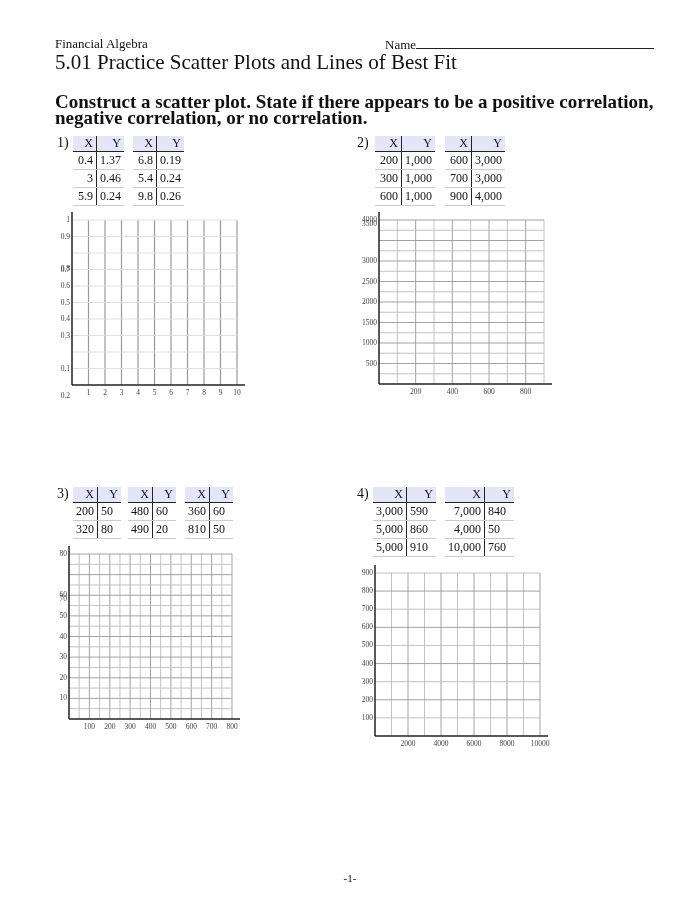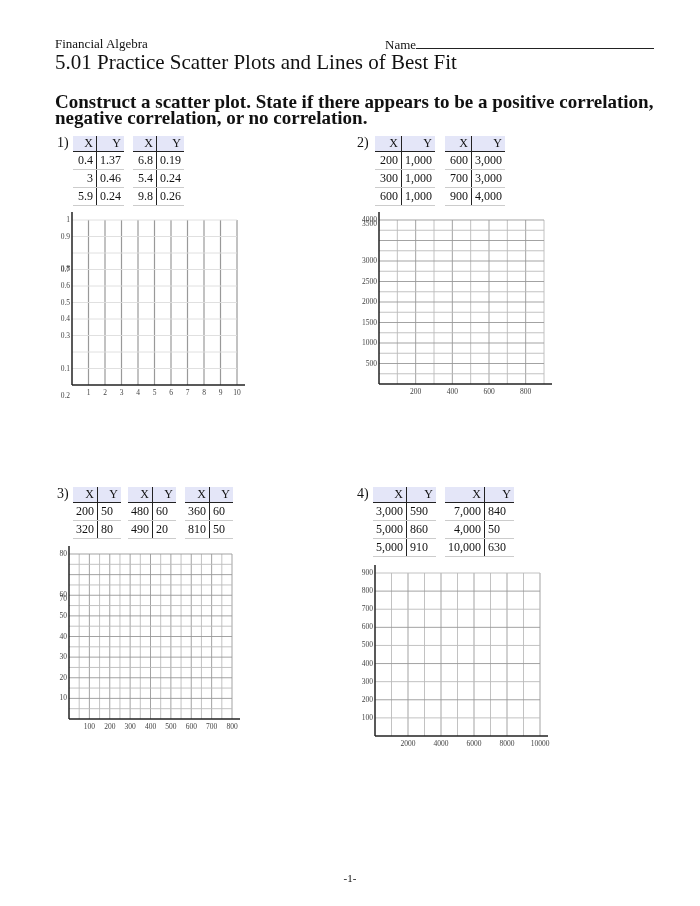--- a/index.html
+++ b/index.html
@@ -191,21 +191,21 @@
         <tr>
           <td class="x">7,000</td>
           <td class="y">840</td>
         </tr>
         <tr>
           <td class="x">4,000</td>
           <td class="y">50</td>
         </tr>
         <tr>
           <td class="x">10,000</td>
-          <td class="y">630</td>
+          <td class="y">760</td>
         </tr>
       </tbody>
     </table>
   </div>
 <div id="graphs">
     <svg width="177" height="177" style="position: absolute; left: 70px; top: 212px;">
       <line x1="18.5" y1="173" x2="18.5" y2="8" stroke="#999" stroke-width="1.2"></line>
       <line x1="35" y1="173" x2="35" y2="8" stroke="#999" stroke-width="1.2"></line>
       <line x1="51.5" y1="173" x2="51.5" y2="8" stroke="#999" stroke-width="1.2"></line>
       <line x1="68" y1="173" x2="68" y2="8" stroke="#999" stroke-width="1.2"></line>

